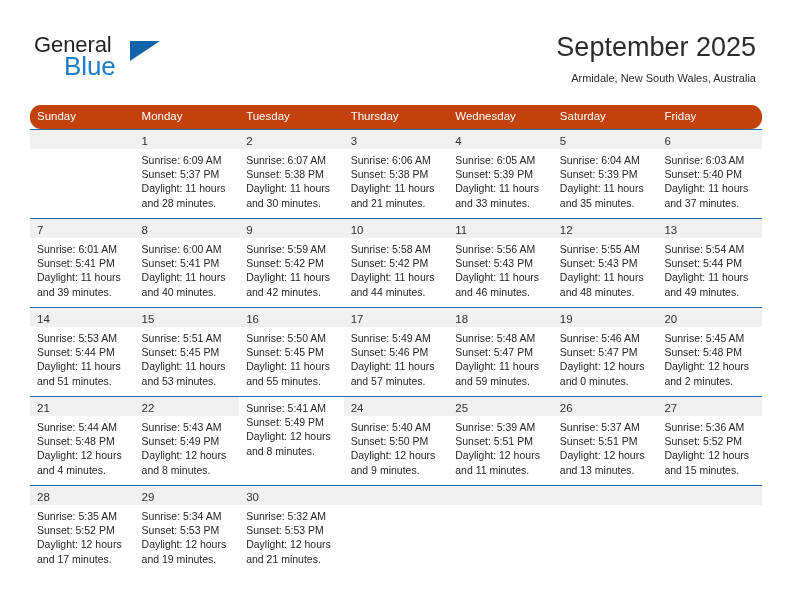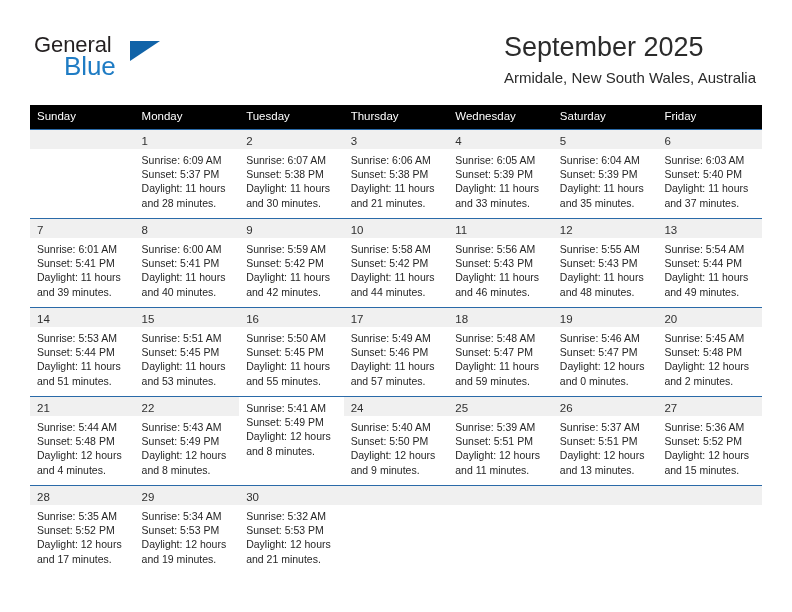--- a/index.html
+++ b/index.html
@@ -61,49 +61,50 @@
     width: 0;
     height: 0;
     border-left: 30px solid #1063a8;
     border-bottom: 20px solid transparent;
   }
 
   .title-block {
     position: absolute;
     right: 36px;
     top: 30px;
-    text-align: left;
+    text-align: right;
   }
   .cal-title {
     font-size: 27px;
     color: #2b2b2b;
     font-weight: normal;
     line-height: 34px;
     white-space: nowrap;
   }
   .cal-subtitle {
-    font-size: 15px;
+    font-size: 11px;
     color: #2b2b2b;
     font-weight: normal;
     line-height: 22px;
     margin-top: 3px;
     white-space: nowrap;
   }
 
   
   .calendar {
     position: absolute;
     left: 30px;
     top: 105px;
     width: 732px;
   }
   .weekdays {
     display: flex;
     width: 100%;
-    background: #000000;
+    background: #c2410c;
+    border-radius: 11px;
   }
   .weekday {
     width: 14.2857%;
     box-sizing: border-box;
     padding: 4px 0 5px 7px;
     color: #ffffff;
     font-size: 11.5px;
     line-height: 15px;
     white-space: nowrap;
   }

